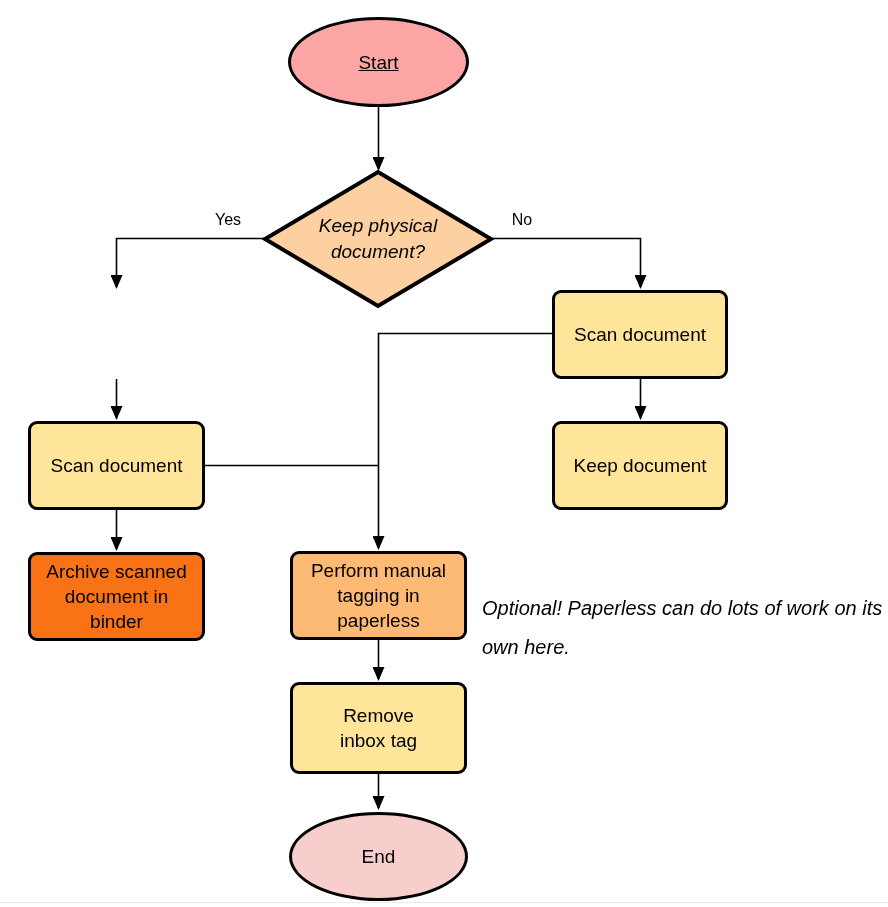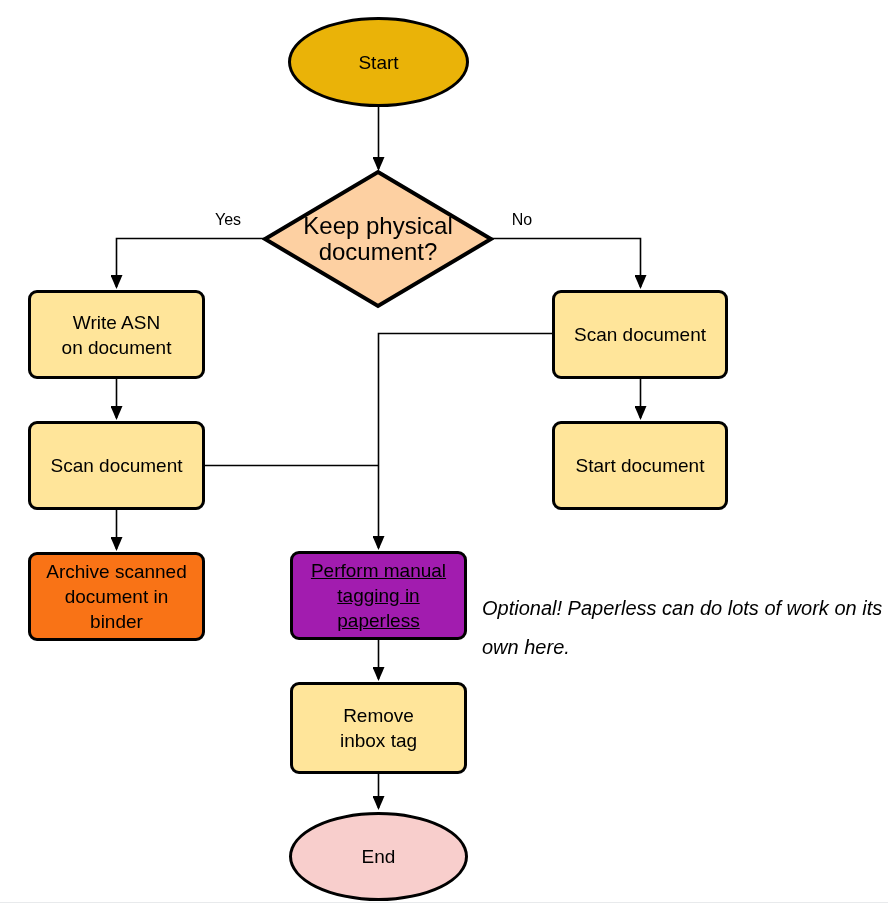--- a/index.html
+++ b/index.html
@@ -42,23 +42,24 @@
     width: 232px; height: 140px;
   }
   .diamond-wrap svg { position: absolute; left: 0; top: 0; }
   .diamond-label {
     position: absolute;
     left: 0; top: 0; right: 0; bottom: 0;
     display: flex;
     align-items: center;
     justify-content: center;
     text-align: center;
-    font-size: 24px;
+    font-size: 19px;
     line-height: 26px;
     white-space: pre-line;
+    font-style: italic;
   }
   .edge-label {
     position: absolute;
     font-size: 16px;
     line-height: 20px;
     text-align: center;
   }
   .annotation {
     position: absolute;
     left: 482px; top: 589px;
@@ -105,56 +106,52 @@
       <path d="M 116.5 379 L 116.5 418" marker-end="url(#arrow)"></path>
       <path d="M 116.5 510 L 116.5 549" marker-end="url(#arrow)"></path>
       <path d="M 640.5 379 L 640.5 418" marker-end="url(#arrow)"></path>
       <path d="M 552 333.5 L 378.5 333.5 L 378.5 548" marker-end="url(#arrow)"></path>
       <path d="M 205 465.5 L 378.5 465.5"></path>
       <path d="M 378.5 640 L 378.5 679" marker-end="url(#arrow)"></path>
       <path d="M 378.5 771 L 378.5 808" marker-end="url(#arrow)"></path>
     </g>
   </svg>
 
-  <div class="node terminal n-start" style="background: #eab308;">
+  <div class="node terminal n-start" style="background: #fca5a5; text-decoration: underline;">
     <span>Start</span>
   </div>
 
   <div class="diamond-wrap">
     <svg width="232" height="140" viewBox="0 0 232 140" xmlns="http://www.w3.org/2000/svg">
       <polygon points="116,3 229,70 116,137 3,70" stroke="#000000" stroke-width="4" fill="#fdd0a2"></polygon>
     </svg>
     <div class="diamond-label">Keep physical
 document?</div>
   </div>
 
-  <div class="node process n-write-asn" style="background: rgb(255, 229, 154);">
-    <span>Write ASN
-on document</span>
-  </div>
 
   <div class="node process n-scan-left" style="background: rgb(255, 229, 154);">
     <span>Scan document</span>
   </div>
 
   <div class="node process n-archive" style="background: #f97316;">
     <span>Archive scanned
 document in
 binder</span>
   </div>
 
   <div class="node process n-scan-right" style="background: rgb(255, 229, 154);">
     <span>Scan document</span>
   </div>
 
   <div class="node process n-trash" style="background: rgb(255, 229, 154);">
-    <span>Start document</span>
+    <span>Keep document</span>
   </div>
 
-  <div class="node process n-tagging" style="background: #a21caf; text-decoration: underline;">
+  <div class="node process n-tagging" style="background: #fdba74;">
     <span>Perform manual
 tagging in
 paperless</span>
   </div>
 
   <div class="node process n-remove-inbox" style="background: rgb(255, 229, 154);">
     <span>Remove
 inbox tag</span>
   </div>
 

